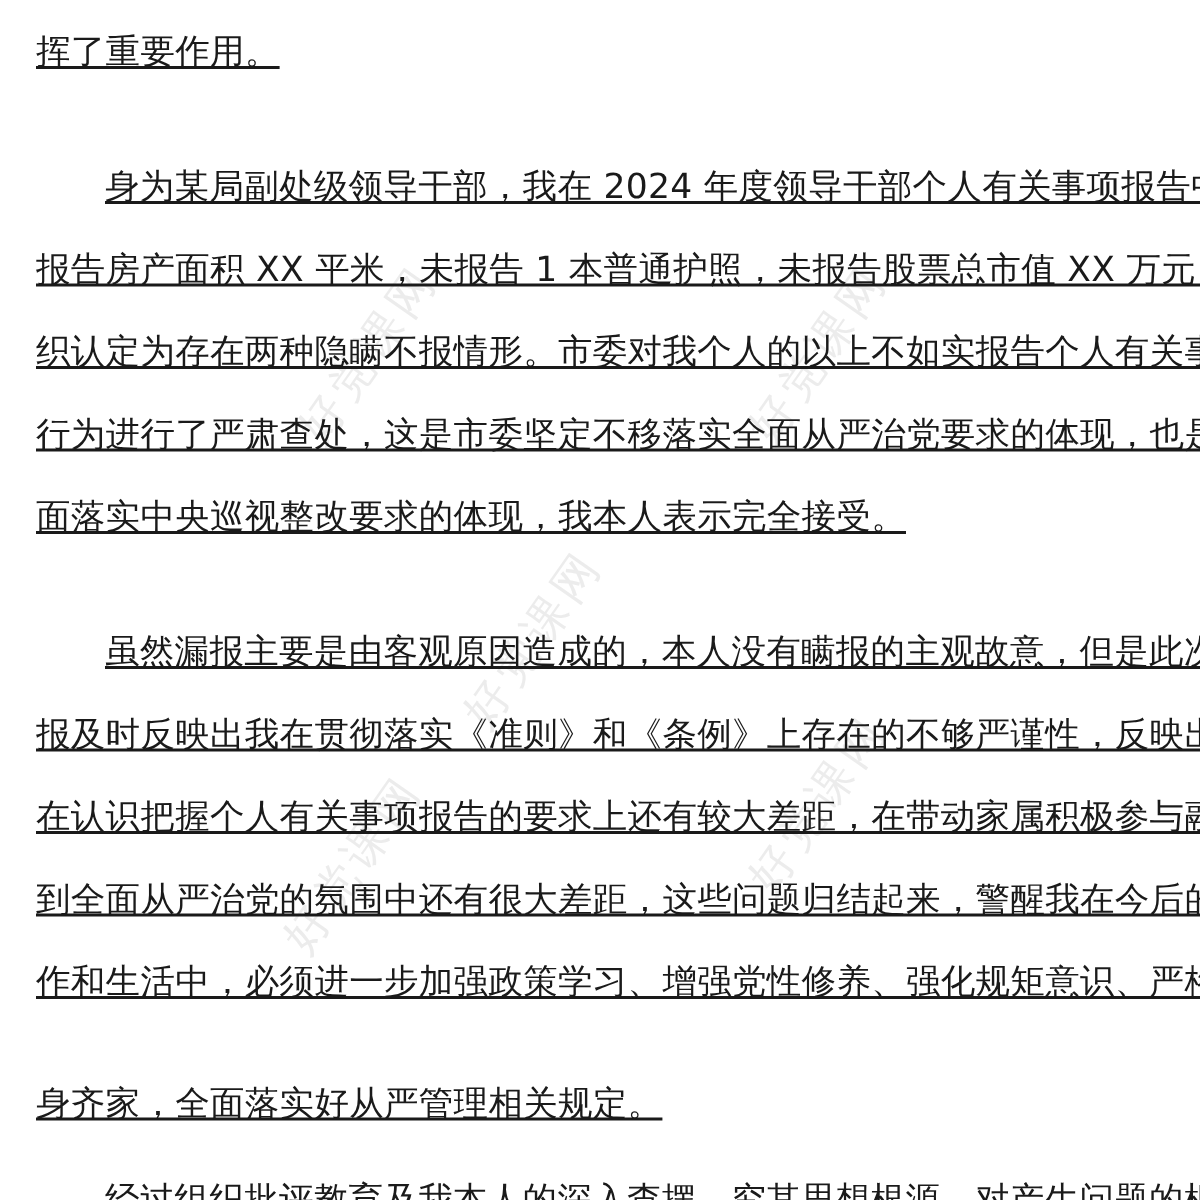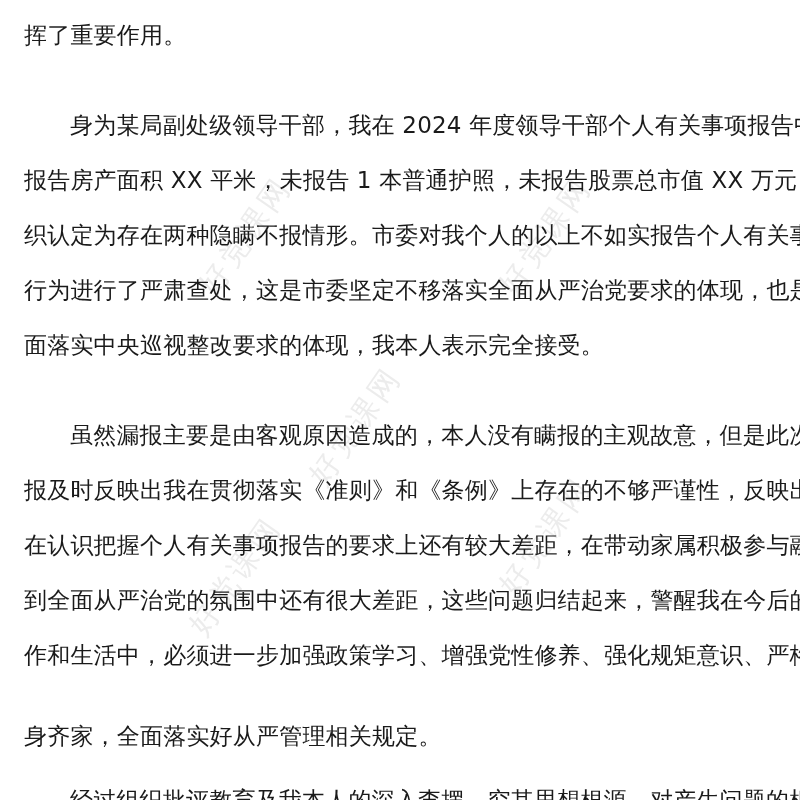--- a/index.html
+++ b/index.html
@@ -22,20 +22,21 @@
       width: 800px;
       height: 800px;
     }
     .line {
       position: absolute;
       left: 24px;
       white-space: nowrap;
       font-size: 23px;
       line-height: 30px;
       letter-spacing: 0.2px;
+      text-decoration: underline;
     }
     .indent { left: 70px; }
     .watermark {
       position: absolute;
       font-size: 30px;
       color: rgba(200, 200, 200, 0.35);
       transform: rotate(-55deg);
       transform-origin: left top;
       white-space: nowrap;
       pointer-events: none;

